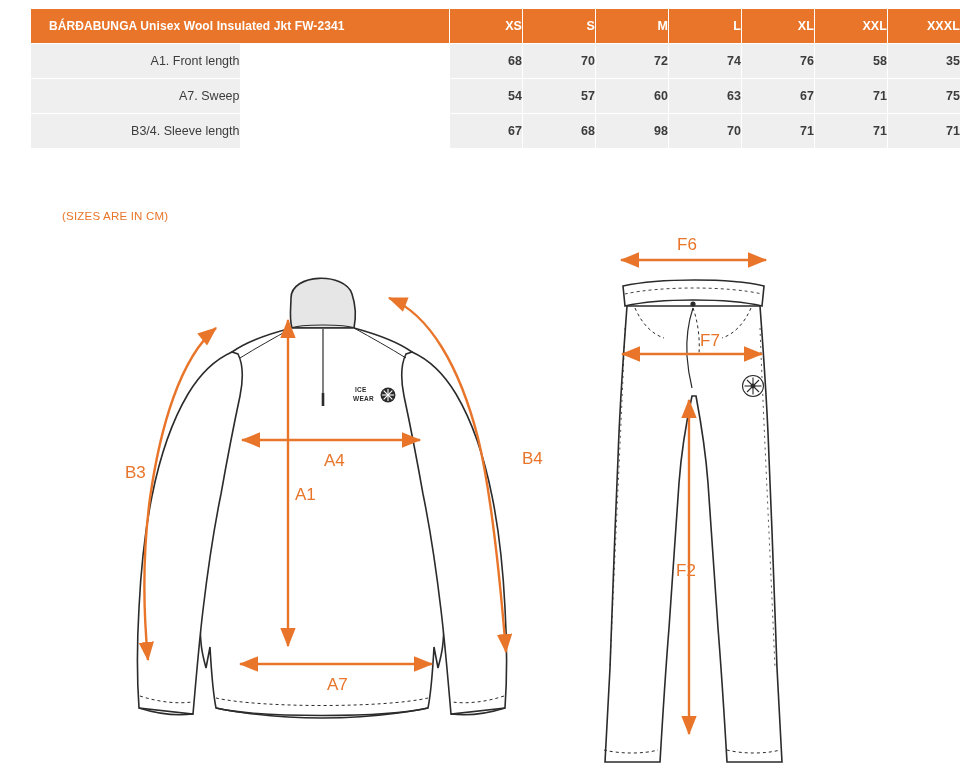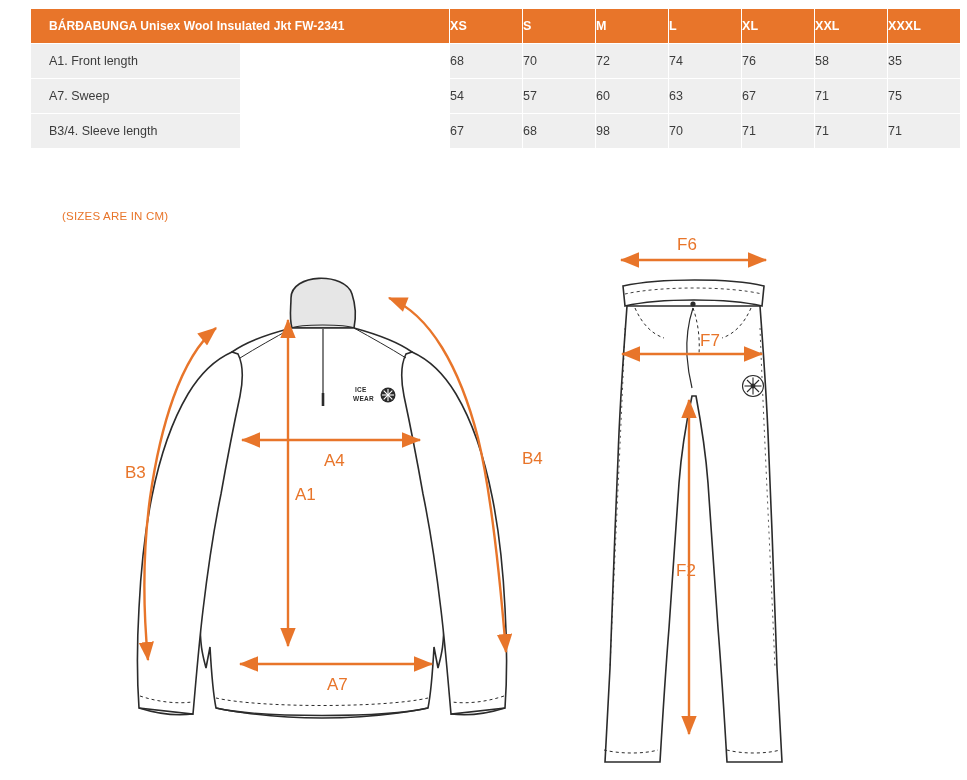--- a/index.html
+++ b/index.html
@@ -25,21 +25,21 @@
   }
   table.size-table {
     border-collapse: collapse;
     width: 100%;
     table-layout: fixed;
   }
   table.size-table th, table.size-table td {
     border: 1px solid #ffffff;
     height: 34px;
     font-size: 12.5px;
-    text-align: left;
+    text-align: right;
     padding: 0;
   }
   .hdr-row th {
     background: #e8752a;
     color: #ffffff;
     font-weight: bold;
     font-size: 12.5px;
     letter-spacing: 0.1px;
   }
   .hdr-row th.title-cell {
@@ -54,20 +54,21 @@
     color: #3c3c3c;
     font-size: 12.5px;
   }
   .row-gap {
     background: #ffffff;
   }
   .val-cell {
     background: #efefef;
     color: #3c3c3c;
     font-size: 12.5px;
+    font-weight: bold;
   }
   .note {
     position: absolute;
     left: 62px;
     top: 210px;
     color: #e8752a;
     font-size: 11.5px;
     font-weight: normal;
     letter-spacing: 0.2px;
   }

